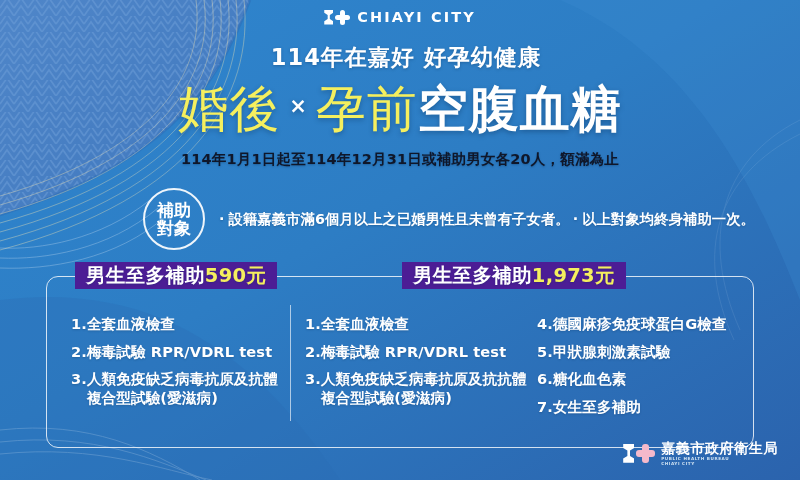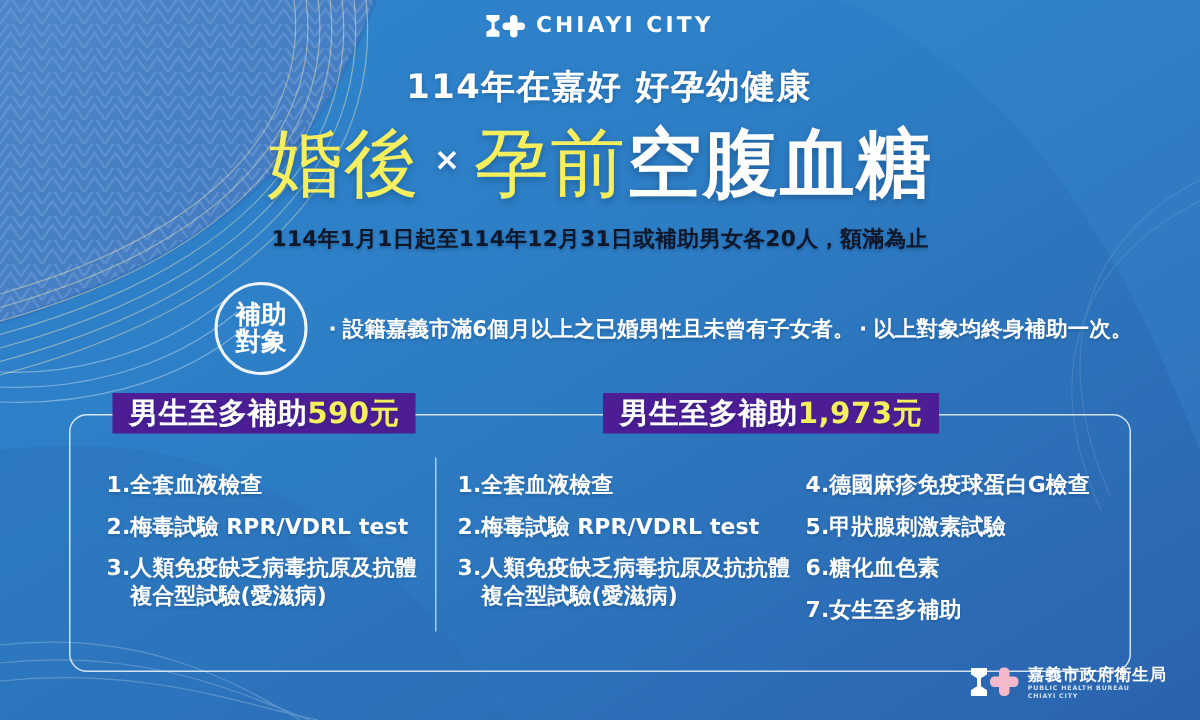--- a/index.html
+++ b/index.html
@@ -142,21 +142,21 @@
   .foot{
     position:absolute; right:22px; bottom:14px;
     display:flex; align-items:center; gap:6px; z-index:6;
   }
   .foot .logo-i{ width:11px;height:19px; }
   .foot .logo-cross{ width:19px;height:19px; }
   .foot .logo-cross span{ background:#f4b9cb; }
   .foot .logo-cross span:nth-child(1){ left:6px; top:0; width:7px; height:19px; }
   .foot .logo-cross span:nth-child(2){ left:0; top:6px; width:19px; height:7px; }
   .foot-txt{ display:flex; flex-direction:column; line-height:1.05; }
-  .foot-cn{ color:#ffffff; font-size:11px; font-weight:bold; letter-spacing:.6px; }
+  .foot-cn{ color:#ffffff; font-size:14px; font-weight:bold; letter-spacing:.6px; }
   .foot-en{ color:#cfe2f2; font-size:4.2px; font-weight:bold; letter-spacing:.55px; margin-top:2px; }
   .foot-en2{ color:#cfe2f2; font-size:4.2px; font-weight:bold; letter-spacing:.55px; }
 </style>
 </head>
 <body>
 
 <svg id="bg" viewBox="0 0 800 480" preserveAspectRatio="none">
   <defs>
     <linearGradient id="gMain" x1="0" y1="0" x2="1" y2="1">
       <stop offset="0%" stop-color="#2f86cf"></stop>

